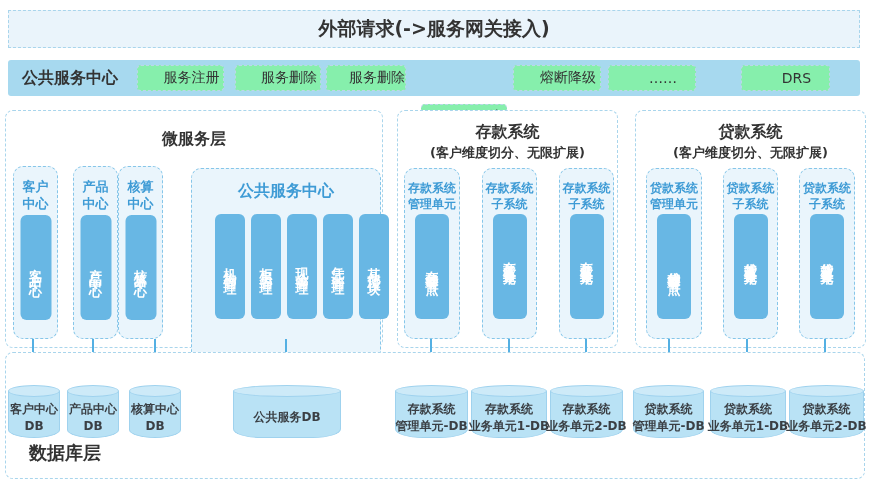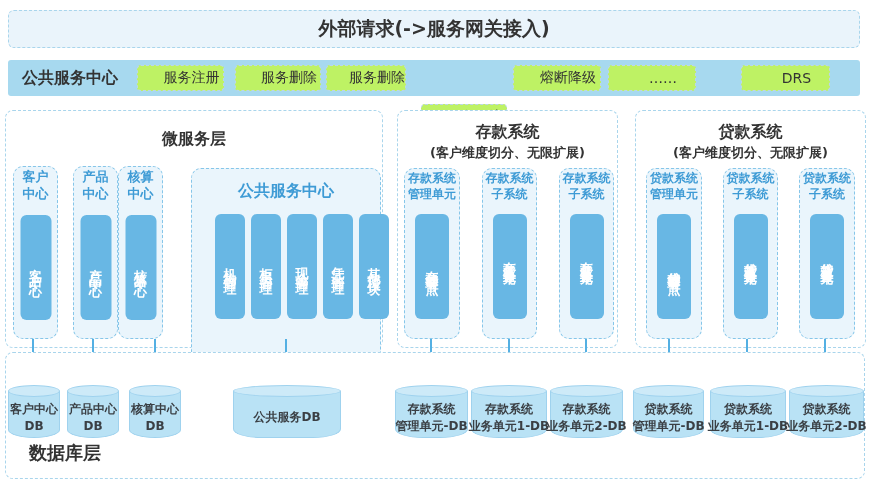--- a/index.html
+++ b/index.html
@@ -1,44 +1,44 @@
 <!DOCTYPE html>
 <html><head>
 <meta charset="utf-8">
 <style>
   html,body{margin:0;padding:0;background:#fff;}
   .stage{position:relative;width:870px;height:486px;background:#fff;overflow:hidden;
          font-family:"DejaVu Sans","Liberation Sans",sans-serif;color:#333;}
 
   
   .top-bar{position:absolute;left:8px;top:10px;width:852px;height:38px;box-sizing:border-box;
-           background:#eaf4fb;border:1px dashed #a9d5ec;border-radius:6px;
+           background:#eaf4fb;border:1px dashed #a9d5ec;border-radius:0;
            display:flex;align-items:center;justify-content:center;}
   .top-bar .title{font-size:19px;font-weight:bold;color:#333;}
 
   
   .gov-bar{position:absolute;left:8px;top:60px;width:852px;height:36px;box-sizing:border-box;
            background:#a7d9ef;border-radius:3px;}
   .gov-label{position:absolute;left:14px;top:0;height:36px;line-height:36px;
              font-size:16px;font-weight:bold;color:#333;}
-  .chip{position:absolute;top:5px;height:26px;box-sizing:border-box;background:#bef264;
+  .chip{position:absolute;top:5px;height:26px;box-sizing:border-box;background:#86efac;
         border:1px dashed #bcd7e8;border-radius:4px;display:flex;align-items:center;
         justify-content:center;font-size:14px;color:#333;cursor:pointer;padding-left:22px;}
 
   
   .panel{position:absolute;top:110px;height:238px;box-sizing:border-box;background:#fff;
          border:1px dashed #a9d5ec;border-radius:8px;}
   .panel-title{position:absolute;left:0;right:0;text-align:center;font-weight:bold;
                font-size:16px;color:#333;}
   .panel-subtitle{position:absolute;left:0;right:0;text-align:center;font-weight:bold;
                   font-size:13px;color:#333;}
 
   .unit{position:absolute;box-sizing:border-box;background:#eaf5fc;border:1px dashed #86c6e9;
         border-radius:10px;}
-  .unit-header{margin-top:2px;text-align:center;font-weight:bold;color:#3e9bd5;line-height:1.3;}
+  .unit-header{margin-top:12px;text-align:center;font-weight:bold;color:#3e9bd5;line-height:1.3;}
   .unit-header.h13{font-size:13px;}
   .unit-header.h12{font-size:12px;}
   .unit-header span{display:block;}
 
   .vbar{position:absolute;left:50%;transform:translateX(-50%);background:#68b7e4;border-radius:6px;
         display:flex;align-items:center;justify-content:center;}
   .vbar span{writing-mode:vertical-rl;text-orientation:upright;color:#fff;font-weight:bold;
              font-size:13px;letter-spacing:2px;line-height:1;}
   .vbar.wide4 span{letter-spacing:5px;}
 

